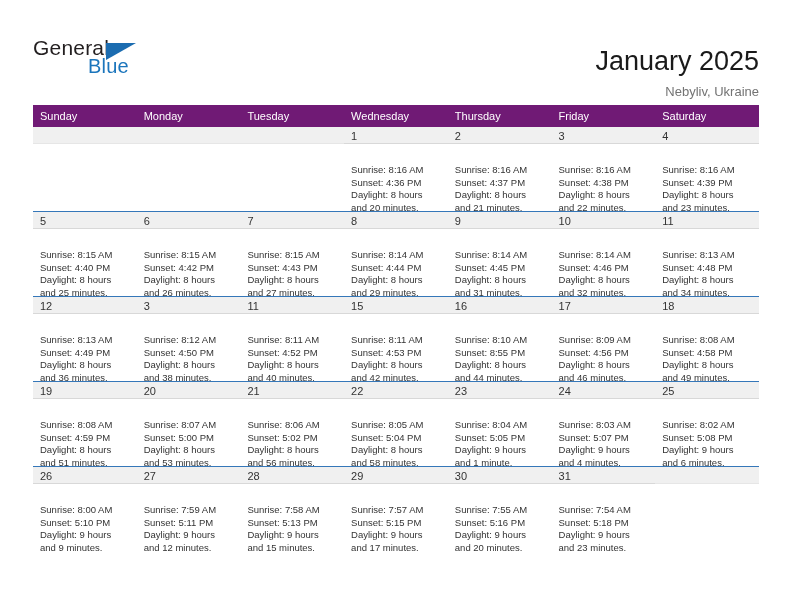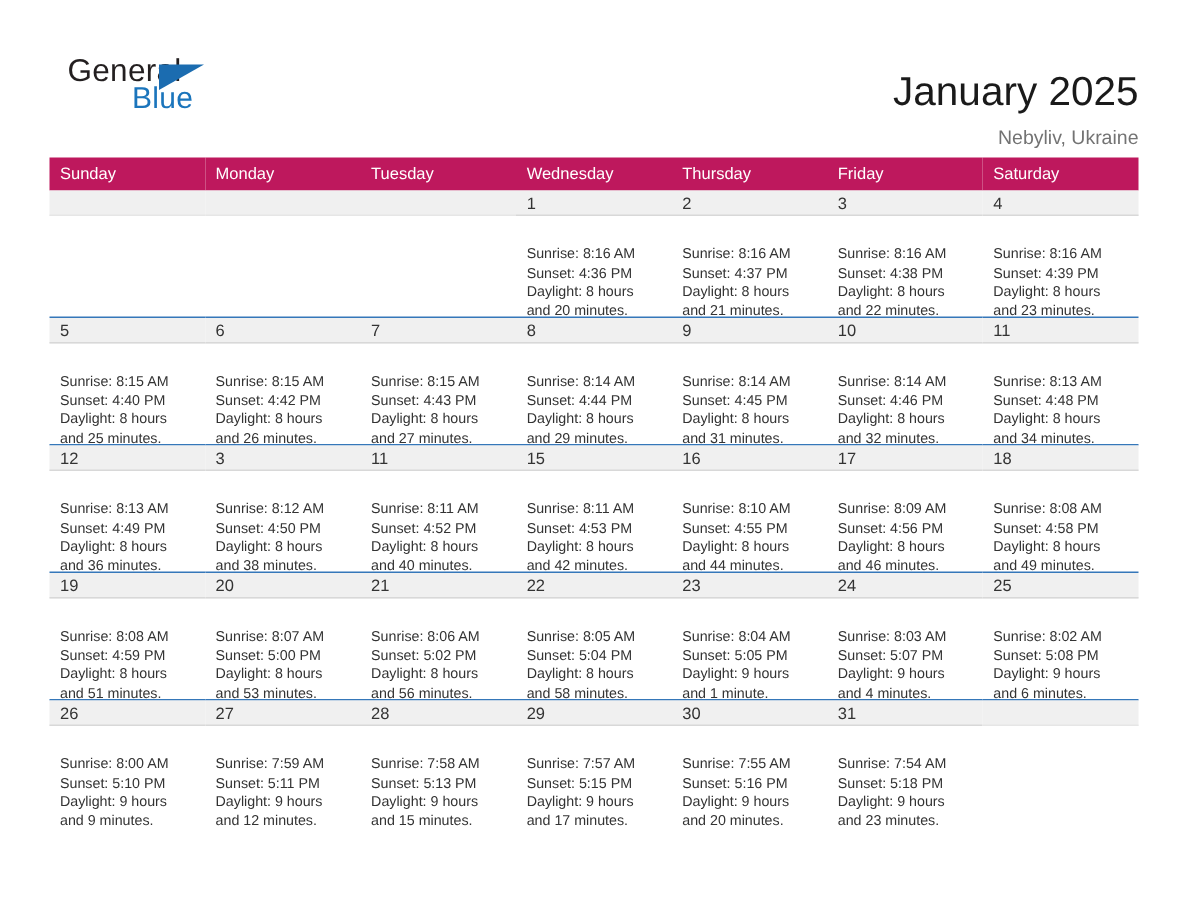--- a/index.html
+++ b/index.html
@@ -31,21 +31,21 @@
   }
   .brand {
     position: absolute;
     left: 33px;
     top: 36px;
     width: 200px;
     height: 48px;
   }
   .brand-general {
     position: absolute;
-    left: 12px;
+    left: 0;
     top: 0;
     font-size: 21px;
     letter-spacing: 0.2px;
     color: #231f20;
     font-family: "Liberation Sans", sans-serif;
   }
   .brand-blue {
     position: absolute;
     left: 55px;
     top: 19px;
@@ -90,21 +90,21 @@
     position: absolute;
     left: 33px;
     top: 105px;
     width: 726px;
     border-collapse: collapse;
     table-layout: fixed;
   }
   .calendar col { width: 103.71px; }
 
   thead th {
-    background: #be185d;
+    background: #701a75;
     color: #ffffff;
     font-size: 11px;
     font-weight: normal;
     text-align: left;
     padding: 5px 0 5px 7px;
     height: 11px;
     border: none;
   }
 
   tbody td {
@@ -389,21 +389,21 @@
               <div>Daylight: 8 hours</div>
               <div>and 42 minutes.</div>
             </div>
           </div>
         </td>
         <td>
           <div class="cell">
             <div class="daynum-band">16</div>
             <div class="details">
               <div>Sunrise: 8:10 AM</div>
-              <div>Sunset: 4:55 PM</div>
+              <div>Sunset: 8:55 PM</div>
               <div>Daylight: 8 hours</div>
               <div>and 44 minutes.</div>
             </div>
           </div>
         </td>
         <td>
           <div class="cell">
             <div class="daynum-band">17</div>
             <div class="details">
               <div>Sunrise: 8:09 AM</div>

